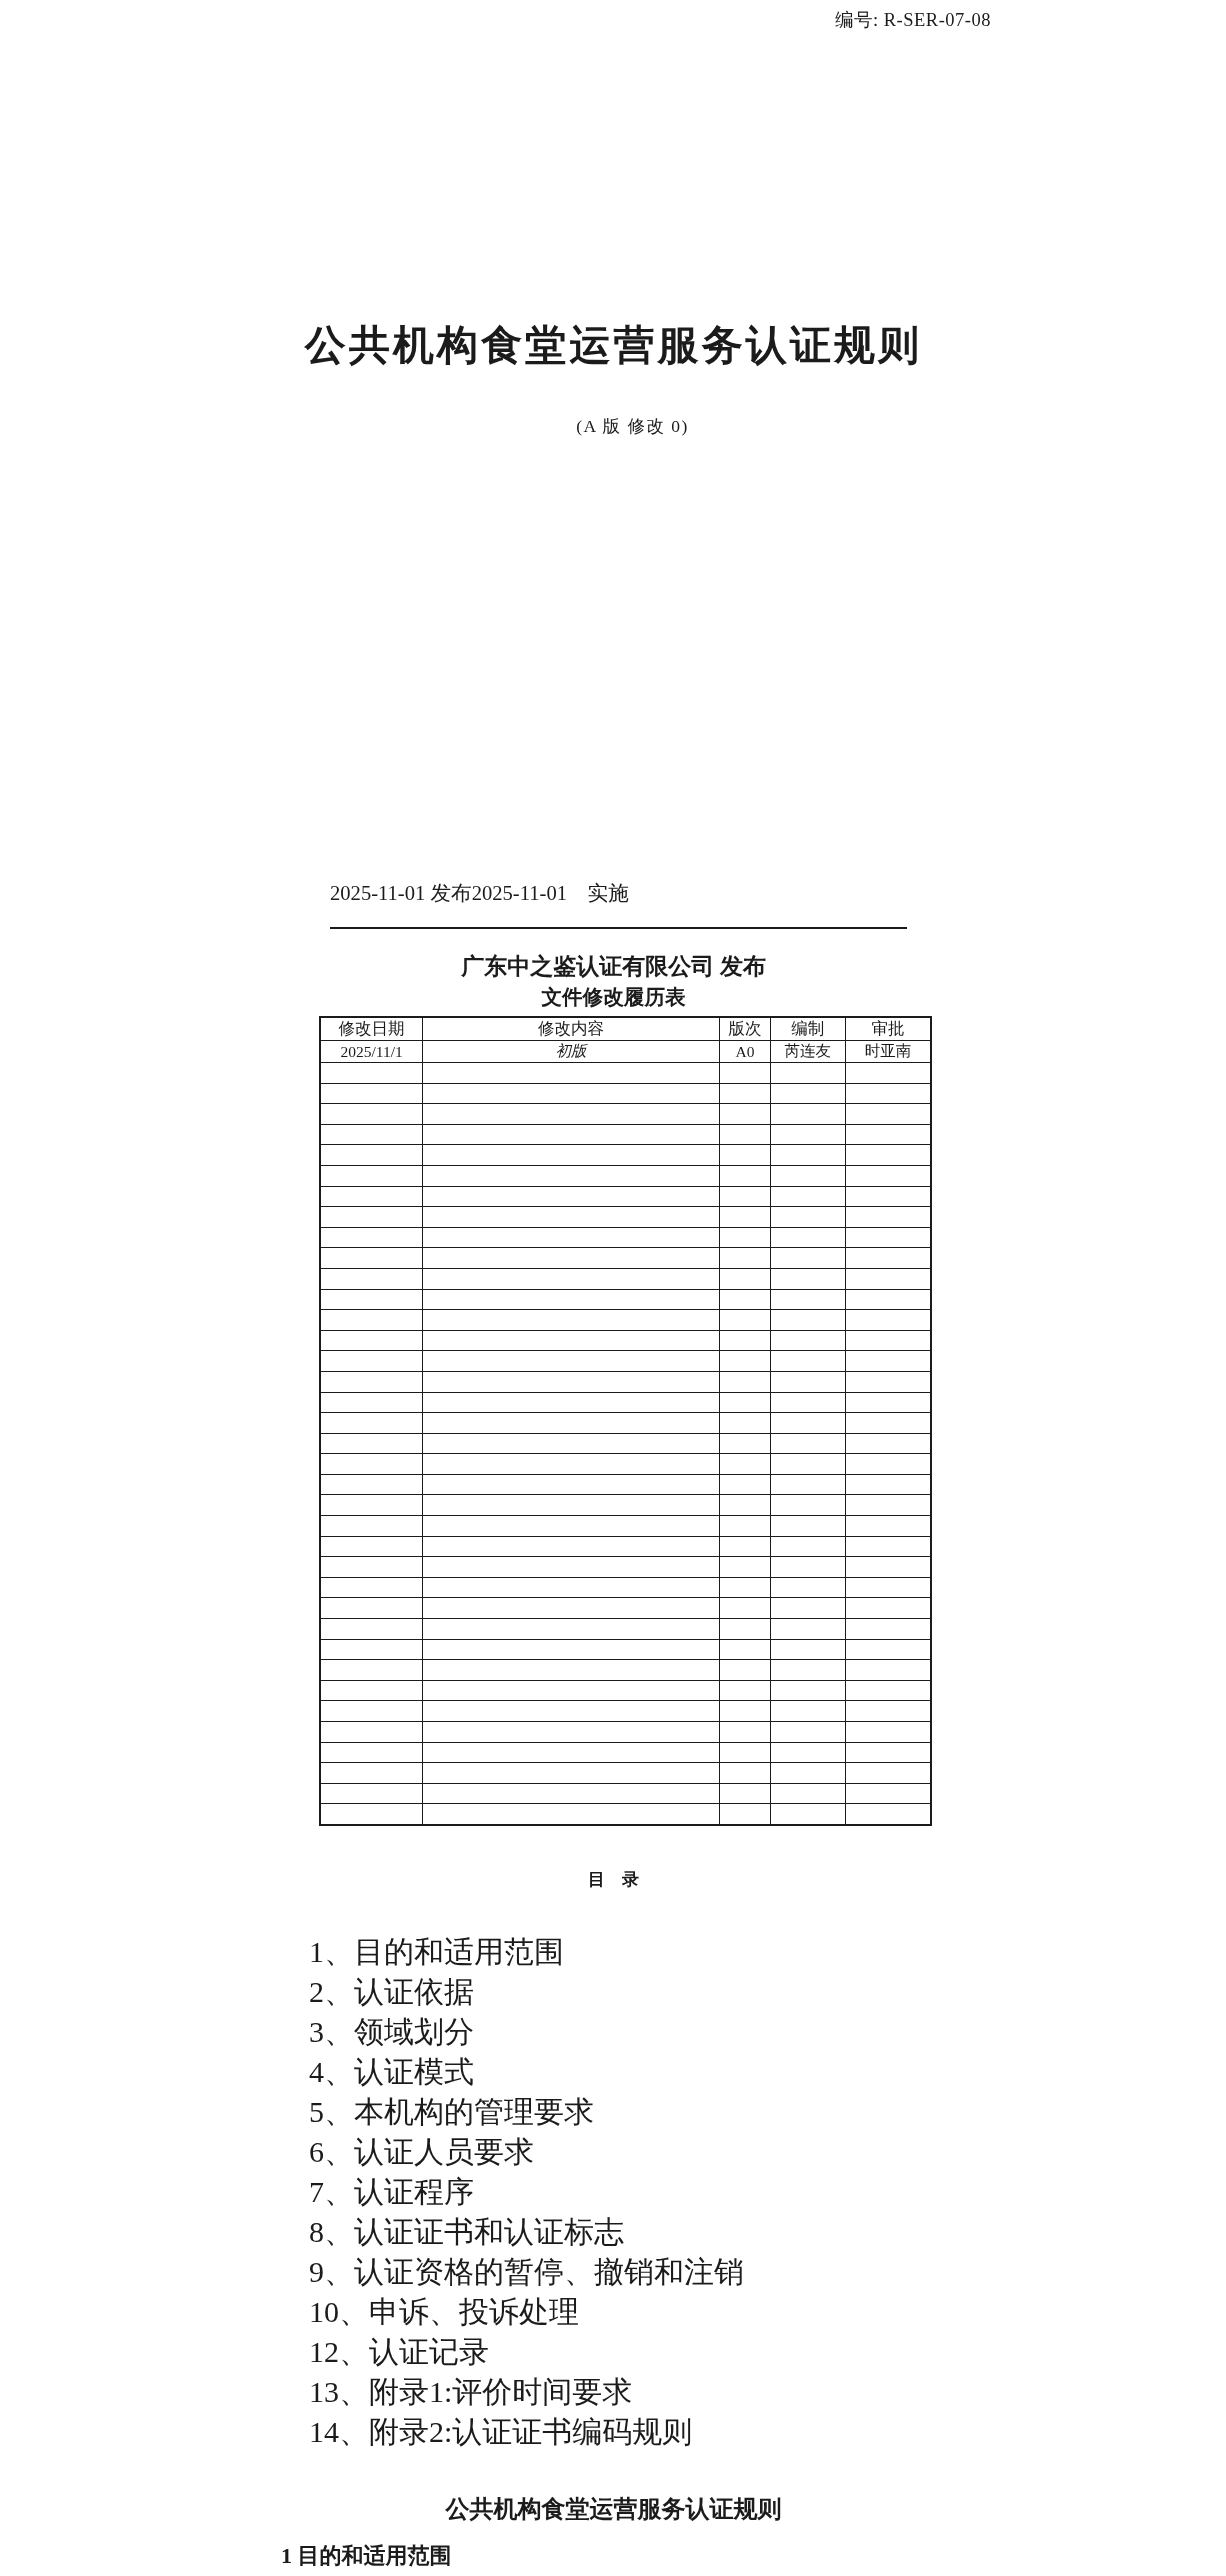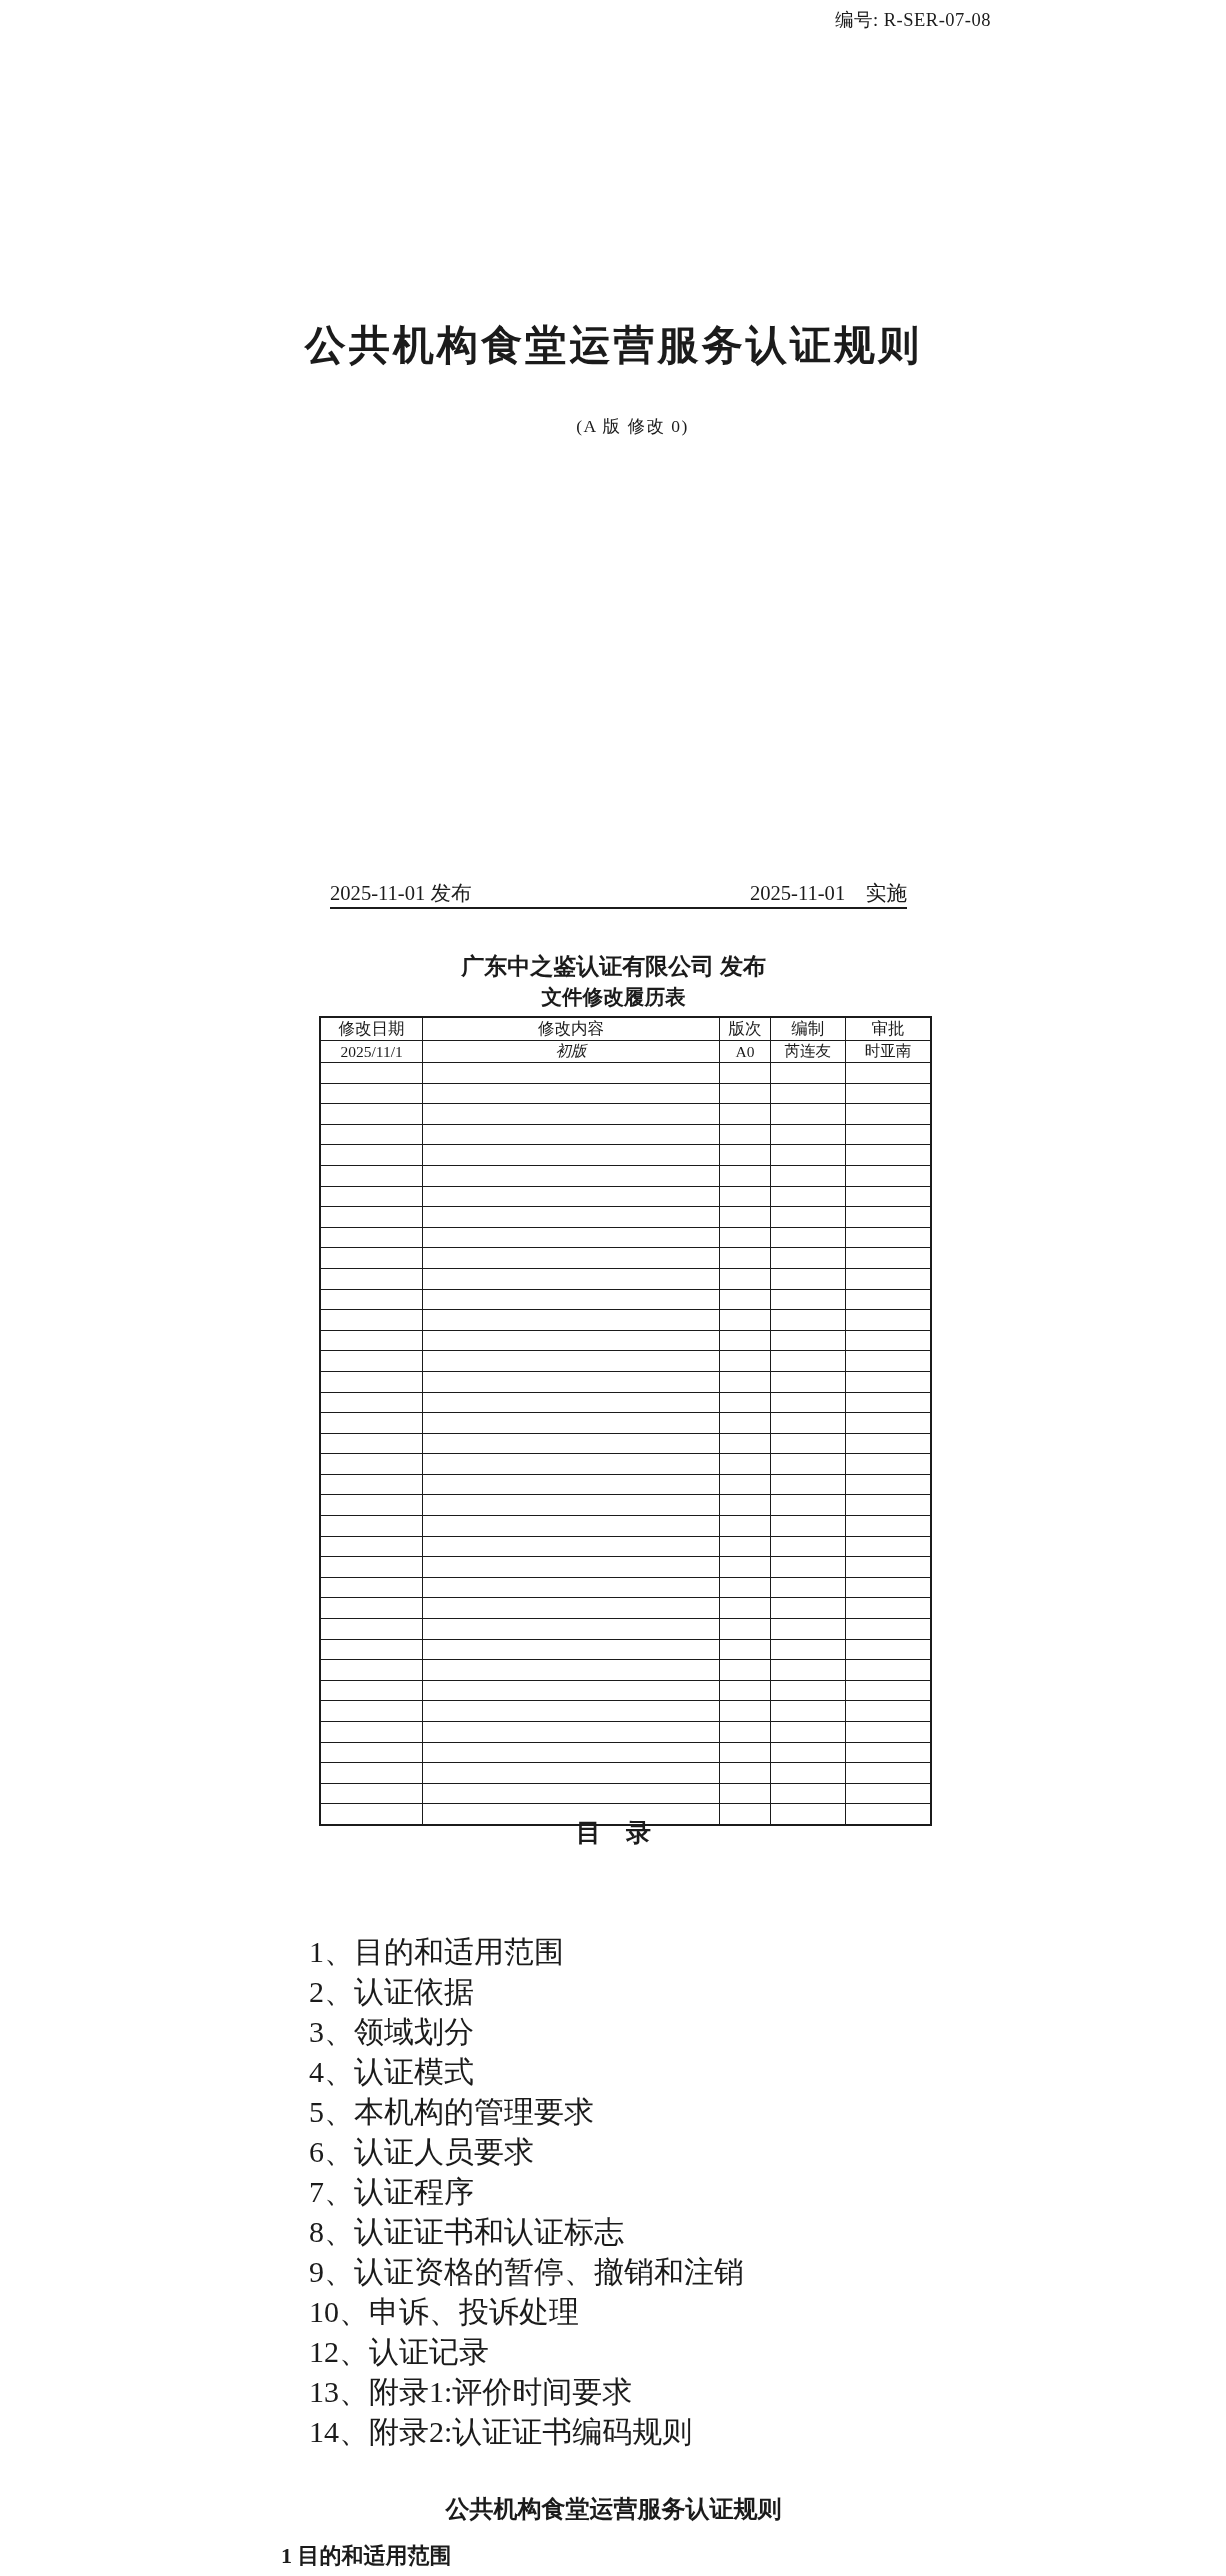--- a/index.html
+++ b/index.html
@@ -4,34 +4,34 @@
 <style>
   html,body{margin:0;padding:0;background:#e8e8e8;}
   .page{position:relative;width:1227px;height:3704px;background:#ffffff;color:#1b1b1b;
         font-family:"Liberation Serif","DejaVu Serif",serif;overflow:hidden;margin:0 auto;}
   .doc-code{position:absolute;top:7.2px;right:236px;font-size:18.5px;letter-spacing:0.5px;}
   .title{position:absolute;top:318px;left:0;width:100%;text-align:center;
          font-size:41px;font-weight:bold;letter-spacing:3.1px;}
   .subtitle{position:absolute;top:414px;left:0;width:100%;text-align:center;
             font-size:17.5px;letter-spacing:1.5px;margin-left:19px;}
   .dates{position:absolute;top:879px;left:330px;width:577px;display:flex;
-         justify-content:space-between;font-size:20.6px;padding-bottom:0;
+         font-size:20.6px;padding-bottom:20px;
          border-bottom:2.6px solid #1b1b1b;}
   .publisher{position:absolute;top:951px;left:0;width:100%;text-align:center;
              font-size:23px;font-weight:bold;}
   .rt-title{position:absolute;top:983px;left:0;width:100%;text-align:center;
             font-size:20.6px;font-weight:bold;}
   table.rt{position:absolute;top:1016px;left:319px;width:613px;border-collapse:collapse;
            border:2.1px solid #1b1b1b;table-layout:fixed;}
   .rt th,.rt td{border:1px solid #1b1b1b;height:19.6px;font-size:15.5px;padding:0 5.2px;
                 text-align:center;font-weight:normal;overflow:hidden;}
   .rt th{font-size:16.5px;margin-left:47px;}
   .rt td.c-content{text-align:center;font-style:italic;}
-  .toc-title{position:absolute;top:1816px;left:0;width:100%;text-align:center;
-             font-size:25px;font-weight:bold;}
+  .toc-title{position:absolute;top:1868px;left:0;width:100%;text-align:center;
+             font-size:17px;font-weight:bold;}
   .toc{position:absolute;top:1932px;left:309px;font-size:30px;}
   .toc .ti{height:40px;line-height:40px;white-space:pre;}
   .body-heading{position:absolute;top:2493px;left:0;width:100%;text-align:center;
                 font-size:24px;font-weight:bold;}
   .body{position:absolute;top:2536px;left:281px;width:742px;font-size:22px;}
   .bl{height:40px;line-height:40px;white-space:pre;}
   .bl.sec{font-weight:bold;}
 </style>
 </head>
 <body>

